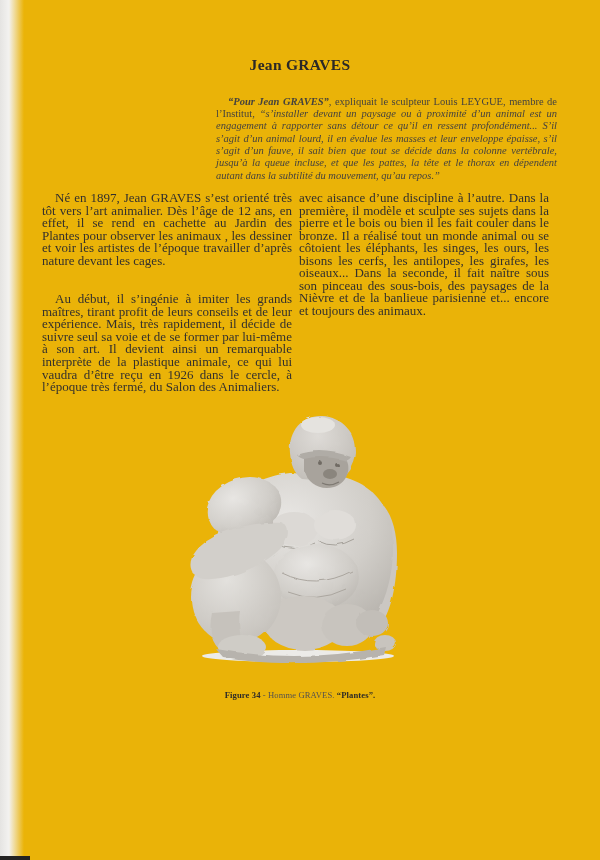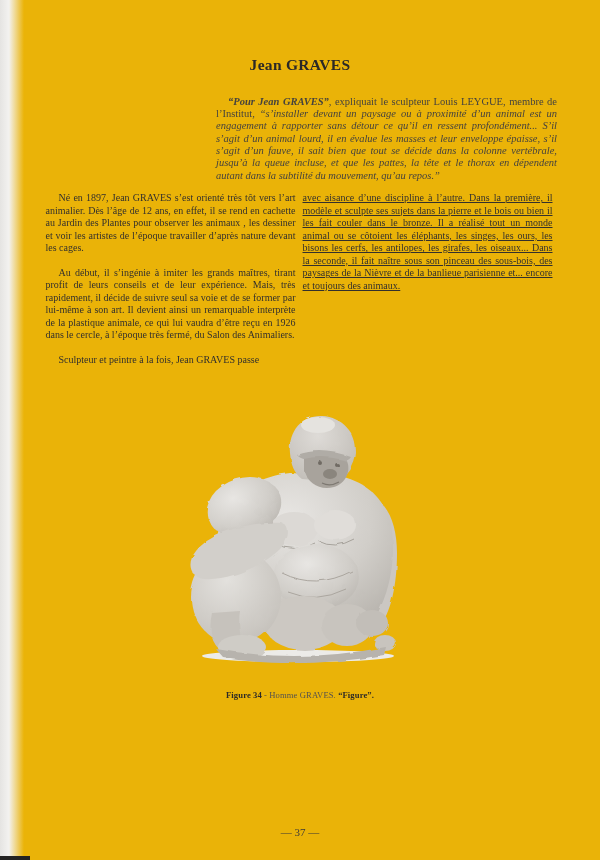--- a/index.html
+++ b/index.html
@@ -24,26 +24,26 @@
   .quote{
     position:absolute;left:216px;top:85px;width:341px;
     font-size:10.5px;line-height:12.35px;text-align:justify;
     text-indent:12px;color:#45423e;
   }
   .quote .it{font-style:italic;}
   .quote .lead{font-weight:600;}
   .columns{
     position:absolute;left:42px;top:192px;width:514px;
     display:flex;gap:7px;
-    font-size:10px;line-height:12.55px;text-align:justify;justify-content:center;
+    font-size:13px;line-height:12.55px;text-align:justify;
   }
   .col{width:250px;}
   .col p{margin:0 0 0 0;text-indent:13px;}
-  .col p + p{margin-top:12px;}
-  .col p.noindent{text-indent:0;text-decoration:underline;}
+  .col p + p{margin-top:26px;}
+  .col p.noindent{text-indent:0;}
   .figure-wrap{position:absolute;left:0;top:0;width:600px;height:860px;pointer-events:none;}
   .sculpture{position:absolute;left:182px;top:413px;}
   .caption{
     position:absolute;top:681px;left:0;right:0;text-align:center;
     font-size:8.6px;letter-spacing:.1px;color:#55524e;
   }
   .caption .b{font-weight:bold;color:#2c2a28;}
   .pageno{
     position:absolute;top:826px;left:0;right:0;text-align:center;
     font-size:11px;color:#3d3b38;
@@ -58,21 +58,20 @@
   <div class="scan-corner-mark"></div>
 
   <h1 class="title">Jean GRAVES</h1>
 
   <p class="quote"><span class="it lead">“Pour Jean GRAVES”</span><span>, expliquait le sculpteur Louis LEYGUE, membre de l’Institut, </span><span class="it">“s’installer devant un paysage ou à proximité d’un animal est un engagement à rapporter sans détour ce qu’il en ressent profondément... S’il s’agit d’un animal lourd, il en évalue les masses et leur enveloppe épaisse, s’il s’agit d’un fauve, il sait bien que tout se décide dans la colonne vertébrale, jusqu’à la queue incluse, et que les pattes, la tête et le thorax en dépendent autant dans la subtilité du mouvement, qu’au repos.”</span></p>
 
   <div class="columns">
     <div class="col">
       <p>Né en 1897, Jean GRAVES s’est orienté très tôt vers l’art animalier. Dès l’âge de 12 ans, en effet, il se rend en cachette au Jardin des Plantes pour observer les animaux , les dessiner et voir les artistes de l’époque travailler d’après nature devant les cages.</p>
       <p>Au début, il s’ingénie à imiter les grands maîtres, tirant profit de leurs conseils et de leur expérience. Mais, très rapidement, il décide de suivre seul sa voie et de se former par lui-même à son art. Il devient ainsi un remarquable interprète de la plastique animale, ce qui lui vaudra d’être reçu en 1926 dans le cercle, à l’époque très fermé, du Salon des Animaliers.</p>
-      <p>Sculpteur et peintre à la fois, Jean GRAVES passe</p>
     </div>
     <div class="col">
       <p class="noindent">avec aisance d’une discipline à l’autre. Dans la première, il modèle et sculpte ses sujets dans la pierre et le bois ou bien il les fait couler dans le bronze. Il a réalisé tout un monde animal ou se côtoient les éléphants, les singes, les ours, les bisons les cerfs, les antilopes, les girafes, les oiseaux... Dans la seconde, il fait naître sous son pinceau des sous-bois, des paysages de la Nièvre et de la banlieue parisienne et... encore et toujours des animaux.</p>
     </div>
   </div>
 
   <div class="figure-wrap">
     <svg class="sculpture" width="232" height="250" viewBox="0 0 232 250" xmlns="http://www.w3.org/2000/svg">
       <defs>
         <radialGradient id="gBody" cx="40%" cy="30%" r="80%">
@@ -131,17 +130,16 @@
         <path d="M100,110 C70,108 30,118 14,138 C4,150 8,164 22,166 C48,168 82,152 98,136 C106,128 110,114 100,110 Z" fill="#d2cfca"></path>
 
         <ellipse cx="190" cy="210" rx="16" ry="13" fill="#c2beb8"></ellipse>
         <ellipse cx="203" cy="230" rx="11" ry="8" fill="#c8c4be"></ellipse>
 
         <path d="M34,236 Q116,251 204,234 L202,242 Q116,257 42,245 Z" fill="#b7b3ad"></path>
       </g>
     </svg>
   </div>
 
-  <p class="caption"><span class="b">Figure 34</span><span> - Homme GRAVES. </span><span class="b">“Figure”.</span></p>
+  <p class="caption"><span class="b">Figure 34</span><span> - Homme GRAVES. </span><span class="b">“Plantes”.</span></p>
 
-  <div class="pageno">— 37 —</div>
 
 </div>
 
 </body></html>

